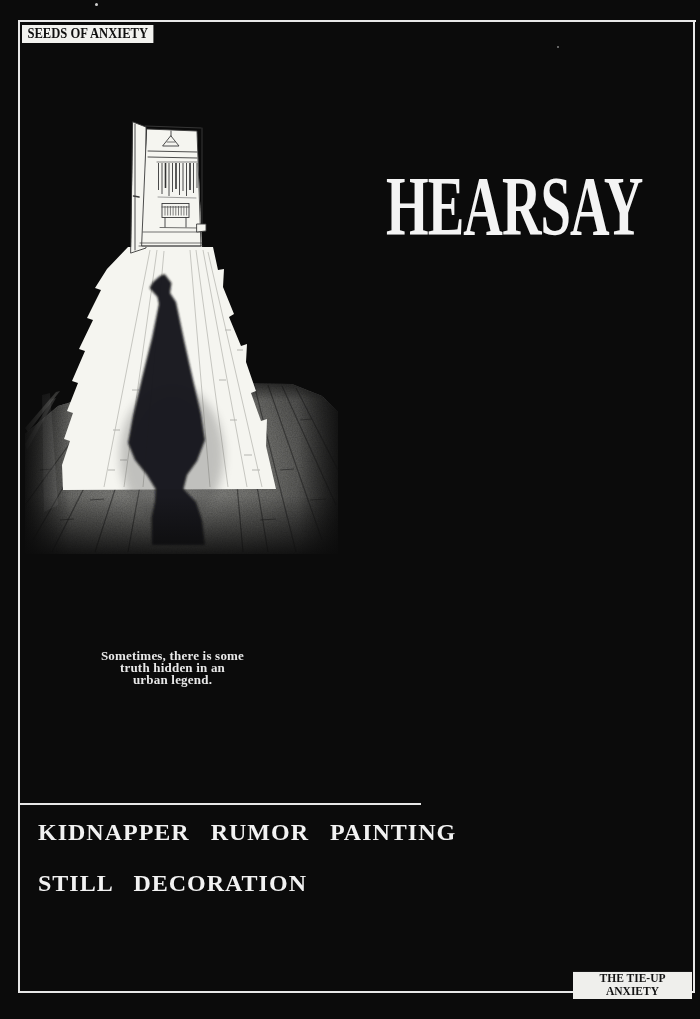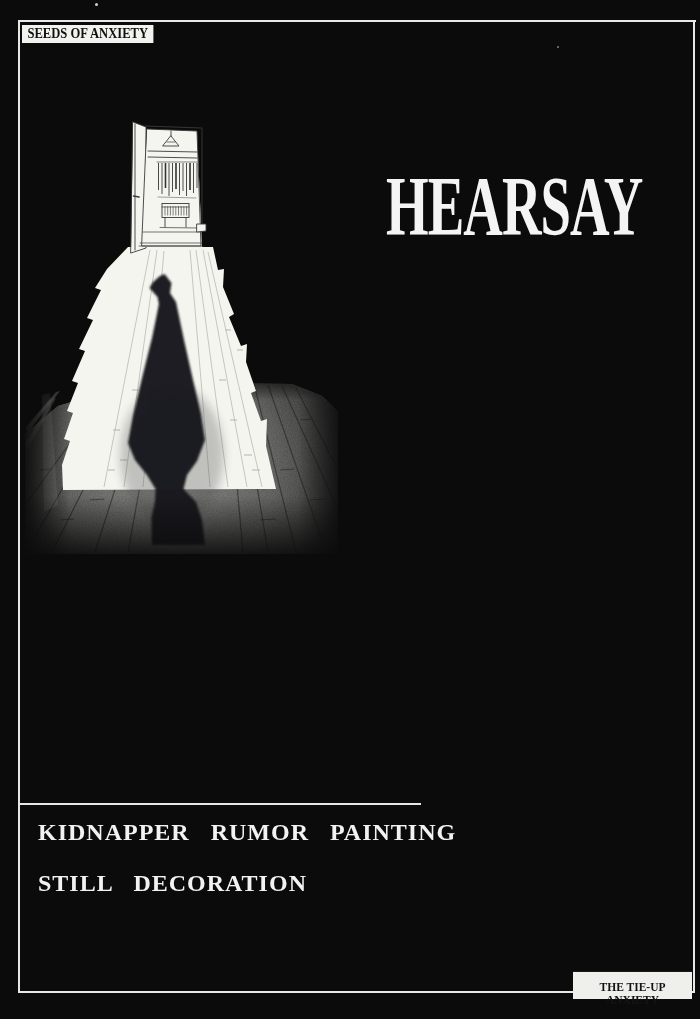--- a/index.html
+++ b/index.html
@@ -23,21 +23,21 @@
   .tagline{position:absolute;left:85px;top:650px;width:175px;text-align:center;
            color:#e8e8e8;font-weight:bold;font-size:13px;line-height:12px;letter-spacing:.2px;}
   
   .divider{position:absolute;left:20px;top:803px;width:401px;height:2px;background:#e8e8e8;}
   .keywords{position:absolute;left:38px;color:#f2f2f2;font-weight:bold;font-size:24px;
             line-height:24px;letter-spacing:1px;word-spacing:14px;white-space:nowrap;}
   .kw1{top:820px;} .kw2{top:871px;}
   
   .chapter-box{position:absolute;left:573px;top:971px;width:119px;height:28px;background:#efefec;
                color:#141414;font-weight:bold;font-size:11.5px;line-height:13px;text-align:center;
-               padding-top:9px;box-sizing:border-box;border-top:1px solid #1a1a1a;}
+               padding-top:0;box-sizing:border-box;border-top:1px solid #1a1a1a;}
   .speck{position:absolute;background:#cfcfcf;border-radius:50%;}
   svg{position:absolute;left:0;top:0;}
 </style>
 </head>
 <body>
 
 <div class="page">
 
   <svg width="700" height="1019" viewBox="0 0 700 1019">
     <defs>
@@ -215,20 +215,25 @@
   <div class="frame left"></div>
   <div class="frame right"></div>
   <div class="frame bottom"></div>
 
   <div class="seeds-box">
     <span>SEEDS OF ANXIETY</span>
   </div>
 
   <div class="title">HEARSAY</div>
 
+  <div class="tagline">
+    <div>Sometimes, there is some</div>
+    <div>truth hidden in an</div>
+    <div>urban legend.</div>
+  </div>
 
   <div class="divider"></div>
   <div class="keywords kw1">KIDNAPPER RUMOR PAINTING</div>
   <div class="keywords kw2">STILL DECORATION</div>
 
   <div class="chapter-box">
     <div>THE TIE-UP</div>
     <div>ANXIETY</div>
   </div>
 

